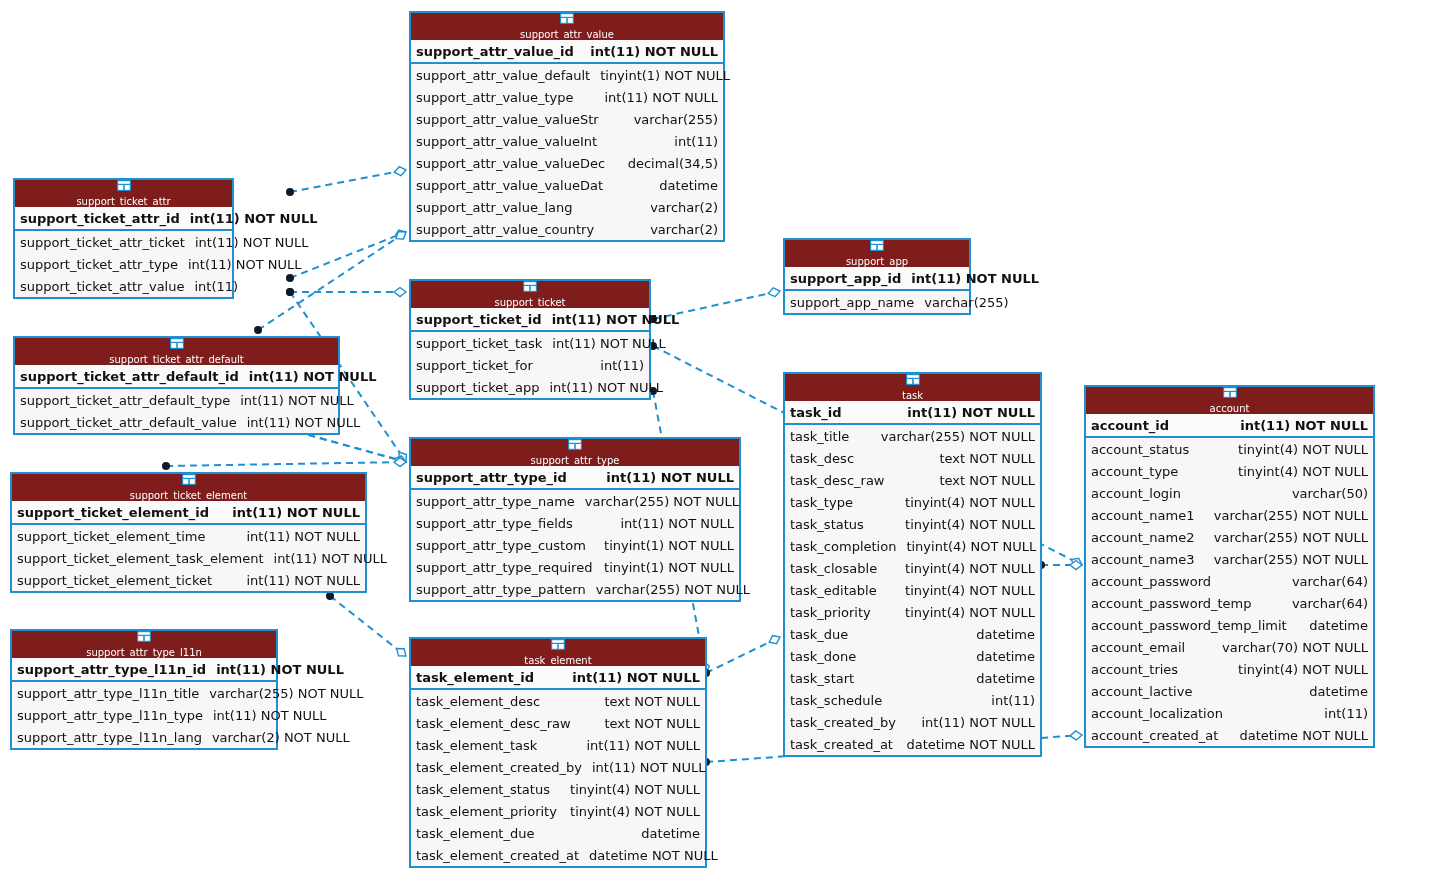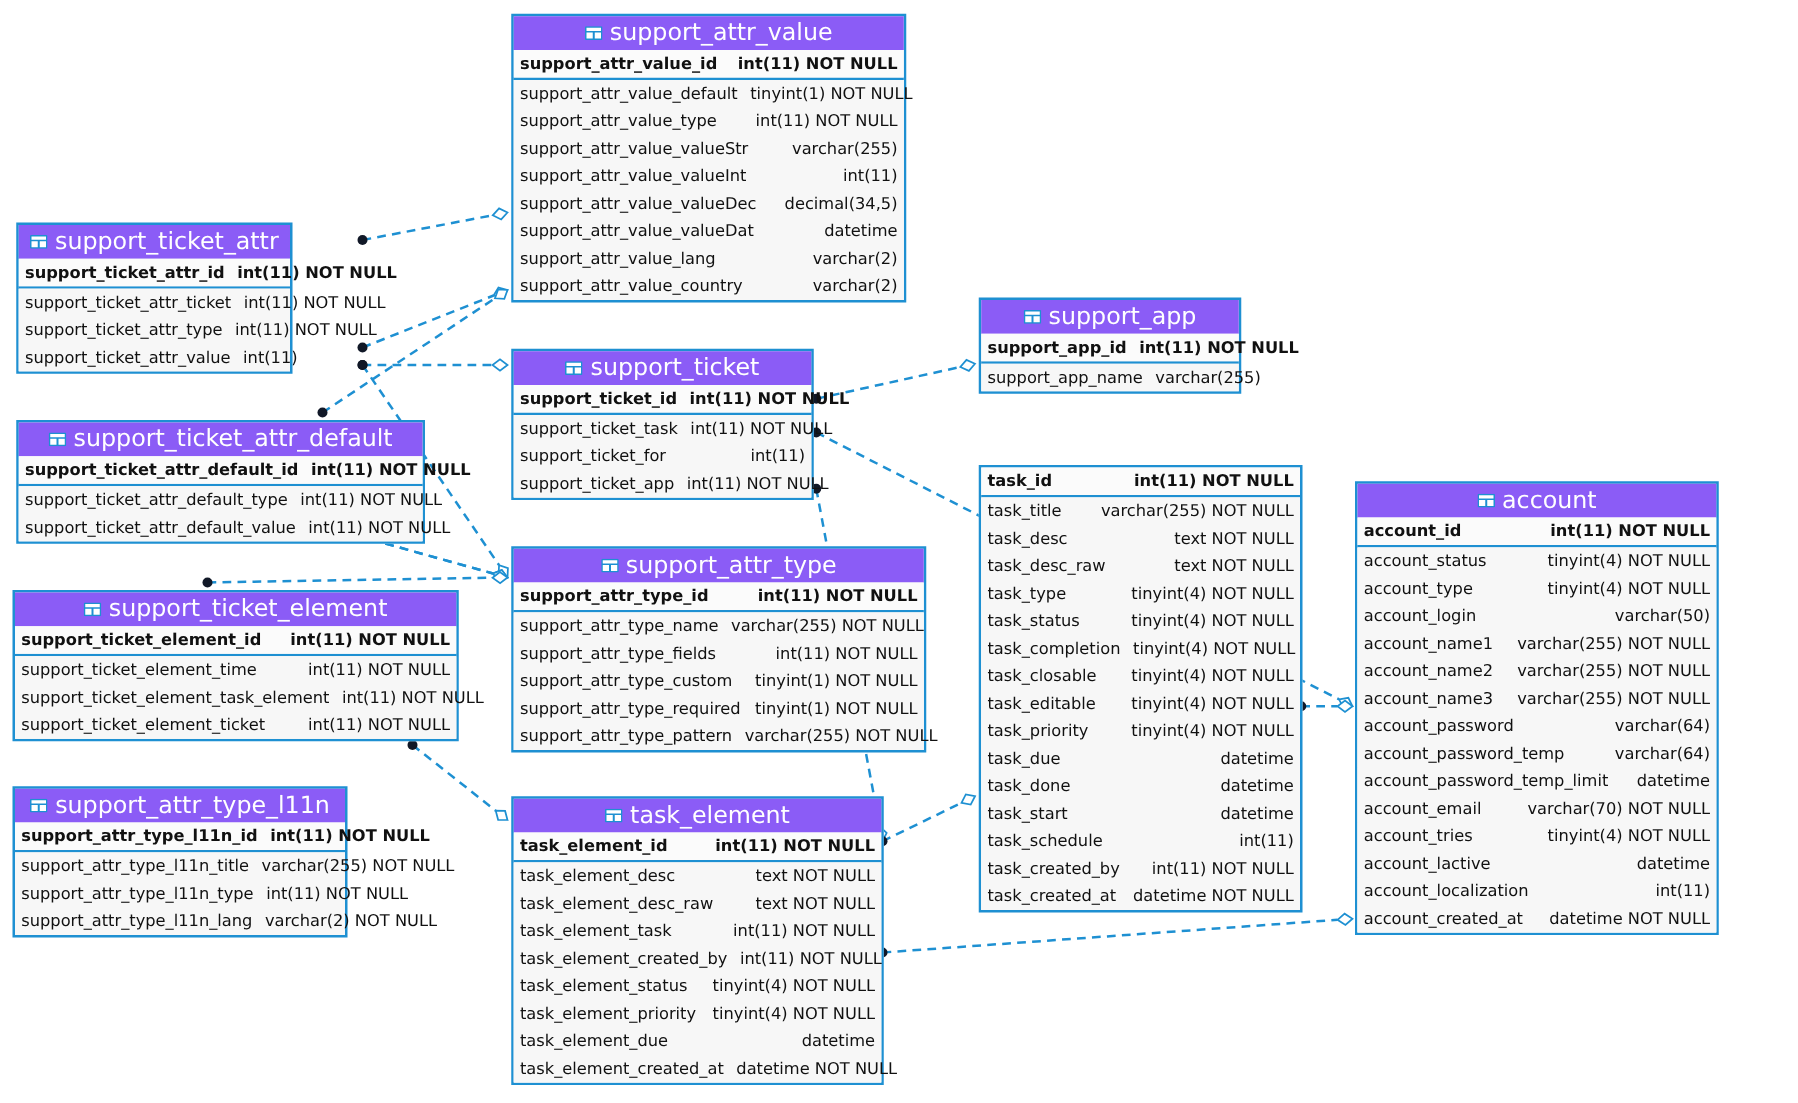--- a/index.html
+++ b/index.html
@@ -15,28 +15,29 @@
 
   .entity{
     position:absolute;
     box-sizing:border-box;
     border:2px solid #1e90d2;
     background:#fbfbfb;
     font-size:13px;
     line-height:1;
   }
   .entity-header{
-    background:#8b5cf6;
+    background:#7f1d1d;
     color:#ffffff;
     height:27px;
     display:flex;
     align-items:center;
     justify-content:center;
     gap:6px;
-    font-size:19px;
+    font-size:10px;
+    flex-direction:column;
   }
   .tbl-icon{
     display:inline-block;width:14px;height:11px;position:relative;flex:0 0 auto;
   }
   .tbl-icon svg{display:block;}
   .entity-title{white-space:nowrap;}
 
   .pk-row{
     border-bottom:2px solid #1e90d2;
     background:#fbfbfb;
@@ -247,21 +248,21 @@
         <div class="row">
           <span class="col-name">support_ticket_attr_type</span>
           <span class="col-type">int(11) NOT NULL</span>
         </div>
         <div class="row">
           <span class="col-name">support_ticket_attr_value</span>
           <span class="col-type">int(11)</span>
         </div>
       </div>
     </div>
-    <div class="entity" style="left: 783px; top: 238px; width: 210px;">
+    <div class="entity" style="left: 783px; top: 238px; width: 188px;">
       <div class="entity-header">
         <span class="tbl-icon">
           <svg width="14" height="11" viewBox="0 0 14 11">
             <rect x="0" y="0" width="14" height="11" rx="1" fill="#1e90d2"></rect>
             <rect x="1.2" y="1.2" width="11.6" height="2.6" fill="#ffffff"></rect>
             <rect x="1.2" y="5" width="5" height="4.8" fill="#ffffff"></rect>
             <rect x="7.8" y="5" width="5" height="4.8" fill="#ffffff"></rect>
           </svg>
         </span>
         <span class="entity-title">support_app</span>
@@ -335,20 +336,31 @@
           <span class="col-name">support_ticket_attr_default_type</span>
           <span class="col-type">int(11) NOT NULL</span>
         </div>
         <div class="row">
           <span class="col-name">support_ticket_attr_default_value</span>
           <span class="col-type">int(11) NOT NULL</span>
         </div>
       </div>
     </div>
     <div class="entity" style="left: 783px; top: 372px; width: 259px;">
+      <div class="entity-header">
+        <span class="tbl-icon">
+          <svg width="14" height="11" viewBox="0 0 14 11">
+            <rect x="0" y="0" width="14" height="11" rx="1" fill="#1e90d2"></rect>
+            <rect x="1.2" y="1.2" width="11.6" height="2.6" fill="#ffffff"></rect>
+            <rect x="1.2" y="5" width="5" height="4.8" fill="#ffffff"></rect>
+            <rect x="7.8" y="5" width="5" height="4.8" fill="#ffffff"></rect>
+          </svg>
+        </span>
+        <span class="entity-title">task</span>
+      </div>
       <div class="pk-row">
         <div class="row">
           <span class="col-name">task_id</span>
           <span class="col-type">int(11) NOT NULL</span>
         </div>
       </div>
       <div class="rows">
         <div class="row">
           <span class="col-name">task_title</span>
           <span class="col-type">varchar(255) NOT NULL</span>

